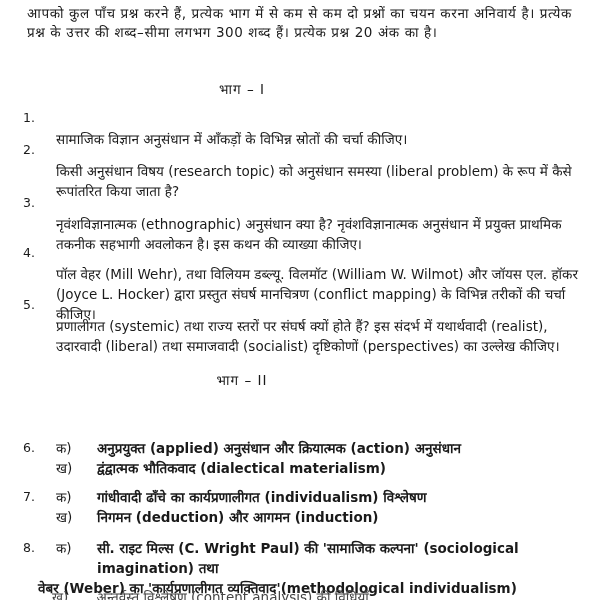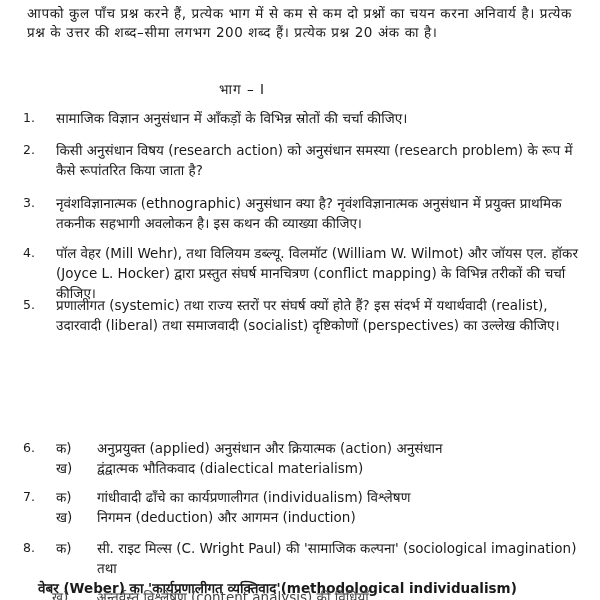--- a/index.html
+++ b/index.html
@@ -5,63 +5,64 @@
   html, body { margin:0; padding:0; background:#ffffff; }
   body { width:600px; height:600px; overflow:hidden; position:relative;
          font-family:"DejaVu Sans", "Liberation Sans", sans-serif; color:#1a1a1a; }
   .page { position:absolute; left:0; top:0; width:600px; height:600px; }
   .intro { position:absolute; left:27px; top:4px; width:545px; font-size:13.5px;
            line-height:19px; text-align:justify; letter-spacing:0.6px; }
   .section-title { position:absolute; left:0; width:484px; text-align:center;
                    font-size:13.5px; letter-spacing:1px; }
   .q { position:absolute; left:23px; width:560px; font-size:13.5px; line-height:20px; }
   .q .num { position:absolute; left:0; top:0; width:28px; font-size:12.5px; }
-  .q .body { margin-left:33px; }
+  .q .body { margin-left:33px;margin-top:21px; }
   .instr { position:absolute; left:27px; top:401px; font-size:13.5px; letter-spacing:0.5px; }
   .sq { position:absolute; left:23px; width:570px; font-size:13.5px; line-height:20px; }
   .sq .num { position:absolute; left:0; top:0; font-size:12.5px; }
   .sq .sub { position:relative; margin-left:33px; }
   .sq .sub .lbl { position:absolute; left:0; top:0; width:40px; }
-  .sq .sub .txt { margin-left:41px; display:block; }
+  .sq .sub .txt { margin-left:41px; display:block;font-weight:bold; }
   .cut { position:absolute; left:52px; top:588px; font-size:13.5px; color:#444; }
 </style>
 </head>
 <body>
 
 <div class="page">
 
-  <div class="intro">आपको कुल पाँच प्रश्न करने हैं, प्रत्येक भाग में से कम से कम दो प्रश्नों का चयन करना अनिवार्य है। प्रत्येक प्रश्न के उत्तर की शब्द–सीमा लगभग 200 शब्द हैं। प्रत्येक प्रश्न 20 अंक का है।</div>
+  <div class="intro">आपको कुल पाँच प्रश्न करने हैं, प्रत्येक भाग में से कम से कम दो प्रश्नों का चयन करना अनिवार्य है। प्रत्येक प्रश्न के उत्तर की शब्द–सीमा लगभग 300 शब्द हैं। प्रत्येक प्रश्न 20 अंक का है।</div>
 
   <div class="section-title" style="top:80px;">भाग – I</div>
 
   <div class="q" style="top:108px;">
     <span class="num">1.</span>
     <div class="body">सामाजिक विज्ञान अनुसंधान में आँकड़ों के विभिन्न स्रोतों की चर्चा कीजिए।</div>
   </div>
 
   <div class="q" style="top:140px;">
     <span class="num">2.</span>
-    <div class="body">किसी अनुसंधान विषय (research action) को अनुसंधान समस्या (research problem) के रूप में कैसे रूपांतरित किया जाता है?</div>
+    <div class="body">किसी अनुसंधान विषय (research topic) को अनुसंधान समस्या (liberal problem) के रूप में कैसे रूपांतरित किया जाता है?</div>
   </div>
 
   <div class="q" style="top:193px;">
     <span class="num">3.</span>
     <div class="body">नृवंशविज्ञानात्मक (ethnographic) अनुसंधान क्या है? नृवंशविज्ञानात्मक अनुसंधान में प्रयुक्त प्राथमिक तकनीक सहभागी अवलोकन है। इस कथन की व्याख्या कीजिए।</div>
   </div>
 
   <div class="q" style="top:243px;">
     <span class="num">4.</span>
     <div class="body">पॉल वेहर (Mill Wehr), तथा विलियम डब्ल्यू. विलमॉट (William W. Wilmot) और जॉयस एल. हॉकर (Joyce L. Hocker) द्वारा प्रस्तुत संघर्ष मानचित्रण (conflict mapping) के विभिन्न तरीकों की चर्चा कीजिए।</div>
   </div>
 
   <div class="q" style="top:295px;">
     <span class="num">5.</span>
     <div class="body">प्रणालीगत (systemic) तथा राज्य स्तरों पर संघर्ष क्यों होते हैं? इस संदर्भ में यथार्थवादी (realist), उदारवादी (liberal) तथा समाजवादी (socialist) दृष्टिकोणों (perspectives) का उल्लेख कीजिए।</div>
   </div>
 
+  <div class="section-title" style="top:371px;">भाग – II</div>
 
 
   <div class="sq" style="top:438px;">
     <span class="num">6.</span>
     <div class="sub">
       <span class="lbl">क)</span>
       <span class="txt">अनुप्रयुक्त (applied) अनुसंधान और क्रियात्मक (action) अनुसंधान</span>
     </div>
     <div class="sub">
       <span class="lbl">ख)</span>

